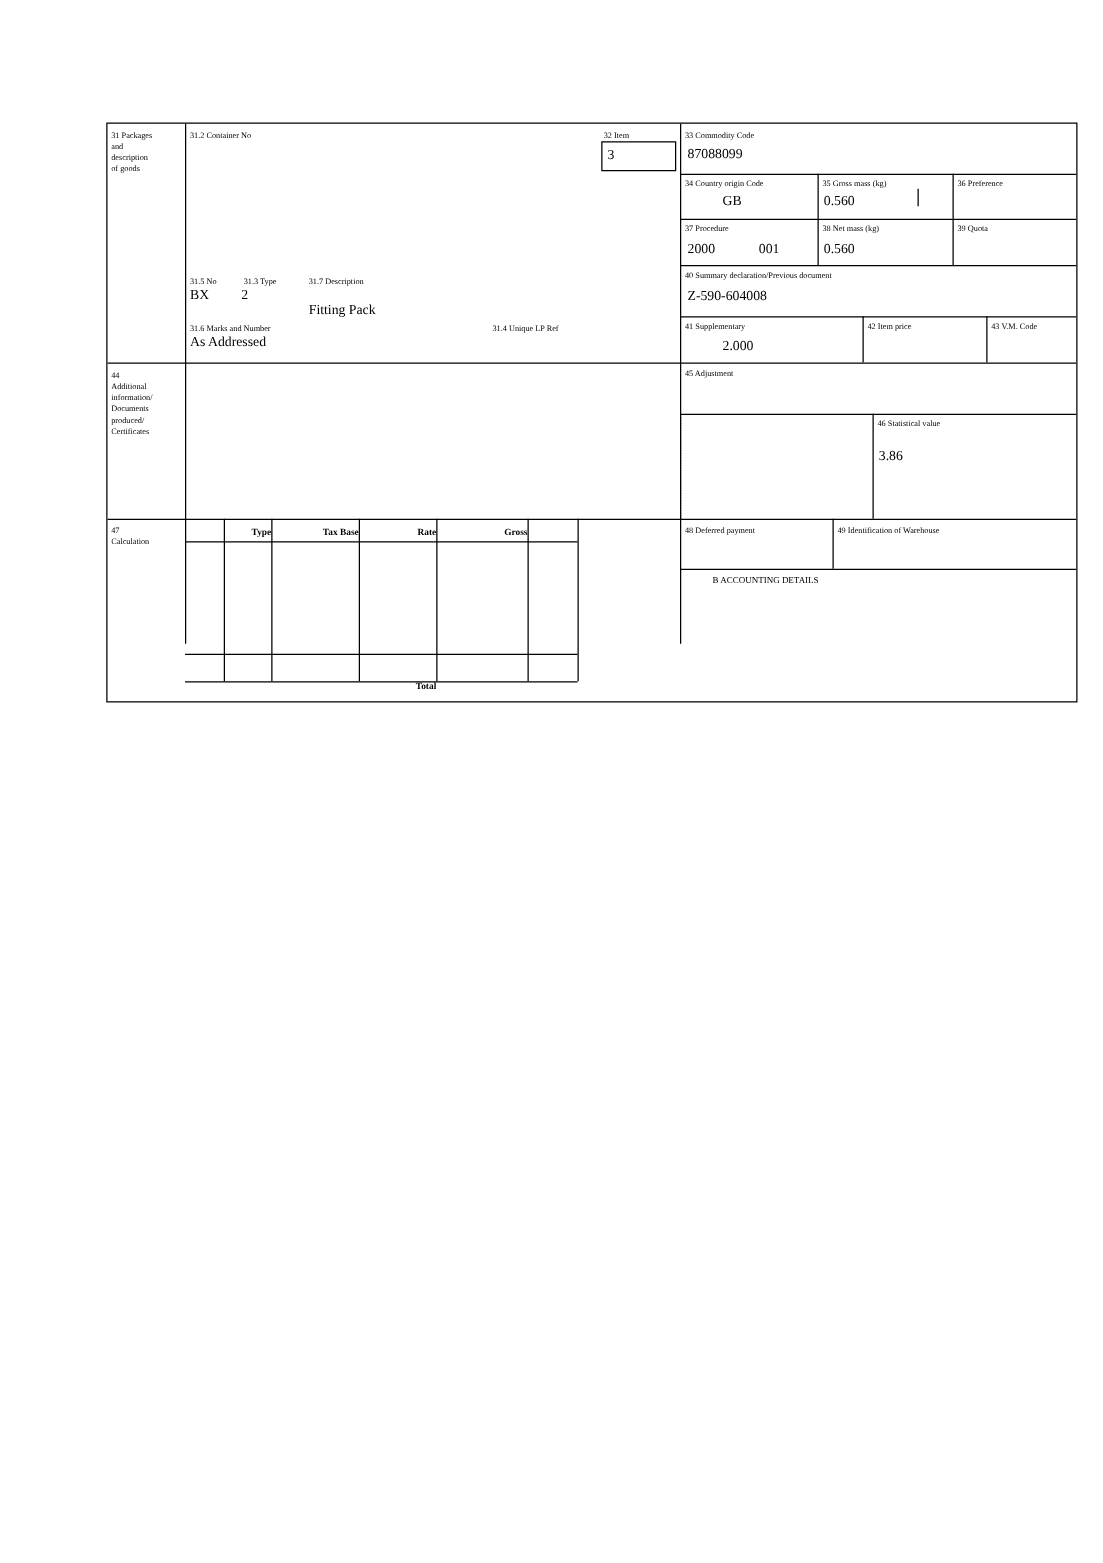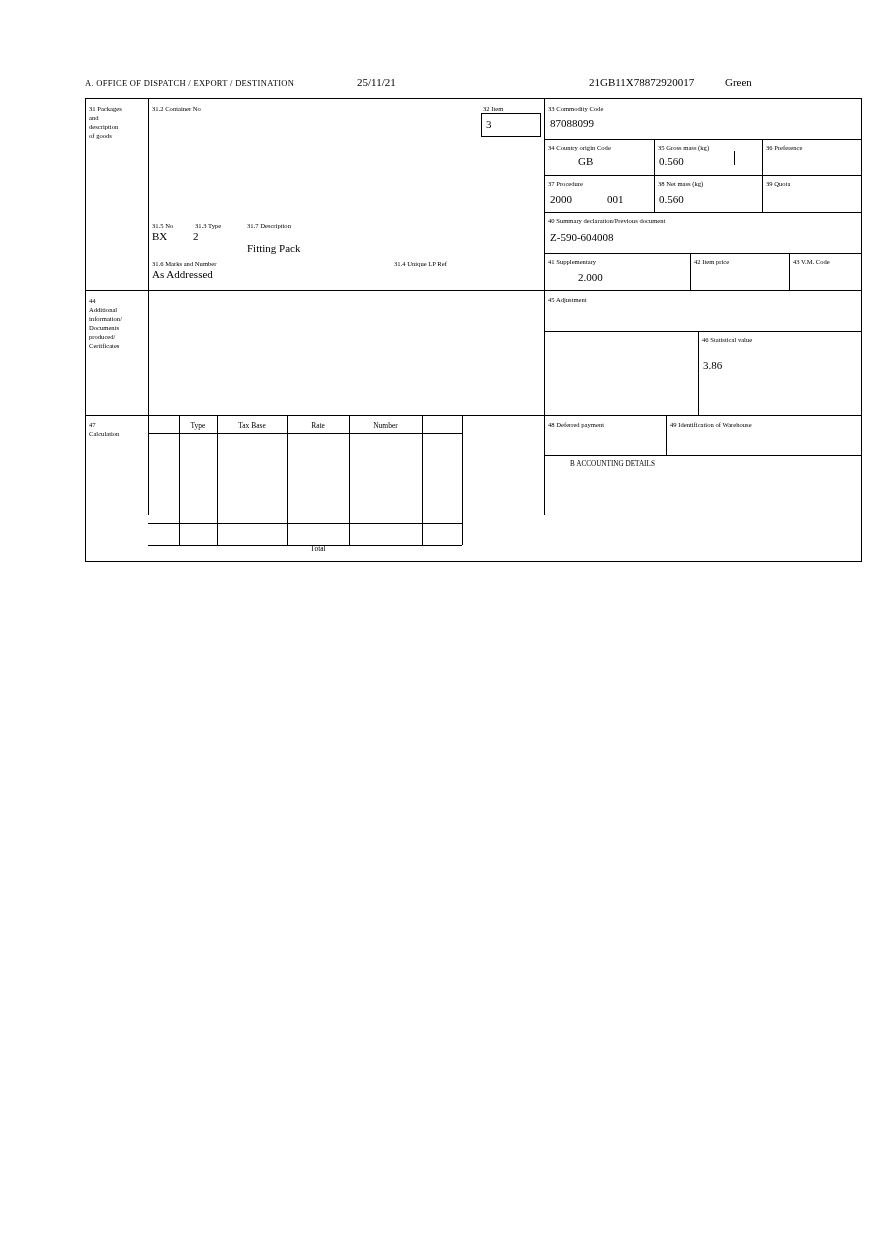--- a/index.html
+++ b/index.html
@@ -108,35 +108,30 @@
   
   .box32 {
     position: absolute;
     border: 1px solid #000;
     box-sizing: border-box;
   }
 
   
   .calc-hdr {
     font-size: 7.5px;
-    text-align: center;
+    text-align: right;
     line-height: 13px;
+    font-weight: bold;
   }
 </style>
 </head>
 <body>
 
 <div class="page">
 
-  <div class="header">
-    <div class="h-title">A.  OFFICE OF DISPATCH / EXPORT / DESTINATION</div>
-    <div class="h-date">25/11/21</div>
-    <div class="h-mrn">21GB11X78872920017</div>
-    <div class="h-green">Green</div>
-  </div>
 
   <div class="mainbox">
 
     <div class="vline" style="left:62px; top:0; height:416px;"></div>
 
     <div class="vline" style="left:458px; top:0; height:416px;"></div>
 
     <div class="hline" style="left:0; top:191px; width:458px;"></div>
 
     <div class="hline" style="left:0; top:316px; width:775px;"></div>
@@ -256,21 +251,21 @@
 
     <div class="hline" style="left:62px; top:334px; width:314px;"></div>
 
     <div class="hline" style="left:62px; top:424px; width:314px;"></div>
 
     <div class="hline" style="left:62px; top:446px; width:314px;"></div>
 
     <div class="cell calc-hdr" style="left:93px; top:320px; width:38px;">Type</div>
     <div class="cell calc-hdr" style="left:131px; top:320px; width:70px;">Tax Base</div>
     <div class="cell calc-hdr" style="left:201px; top:320px; width:62px;">Rate</div>
-    <div class="cell calc-hdr" style="left:263px; top:320px; width:73px;">Number</div>
+    <div class="cell calc-hdr" style="left:263px; top:320px; width:73px;">Gross</div>
     <div class="cell calc-hdr" style="left:336px; top:334px; width:40px;padding-left:42px;">MP</div>
 
     <div class="cell val-s" style="left:96px; top:338px; width:34px;"></div>
     <div class="cell val-s" style="left:134px; top:338px; width:65px;"></div>
     <div class="cell val-s" style="left:204px; top:338px; width:57px;"></div>
     <div class="cell val-s" style="left:266px; top:338px; width:68px;"></div>
     <div class="cell val-s" style="left:339px; top:338px; width:35px;"></div>
 
     <div class="cell calc-hdr" style="left:201px; top:430px; width:62px;margin-top:13px;">Total</div>
     <div class="cell val-s" style="left:266px; top:430px; width:68px;"></div>

